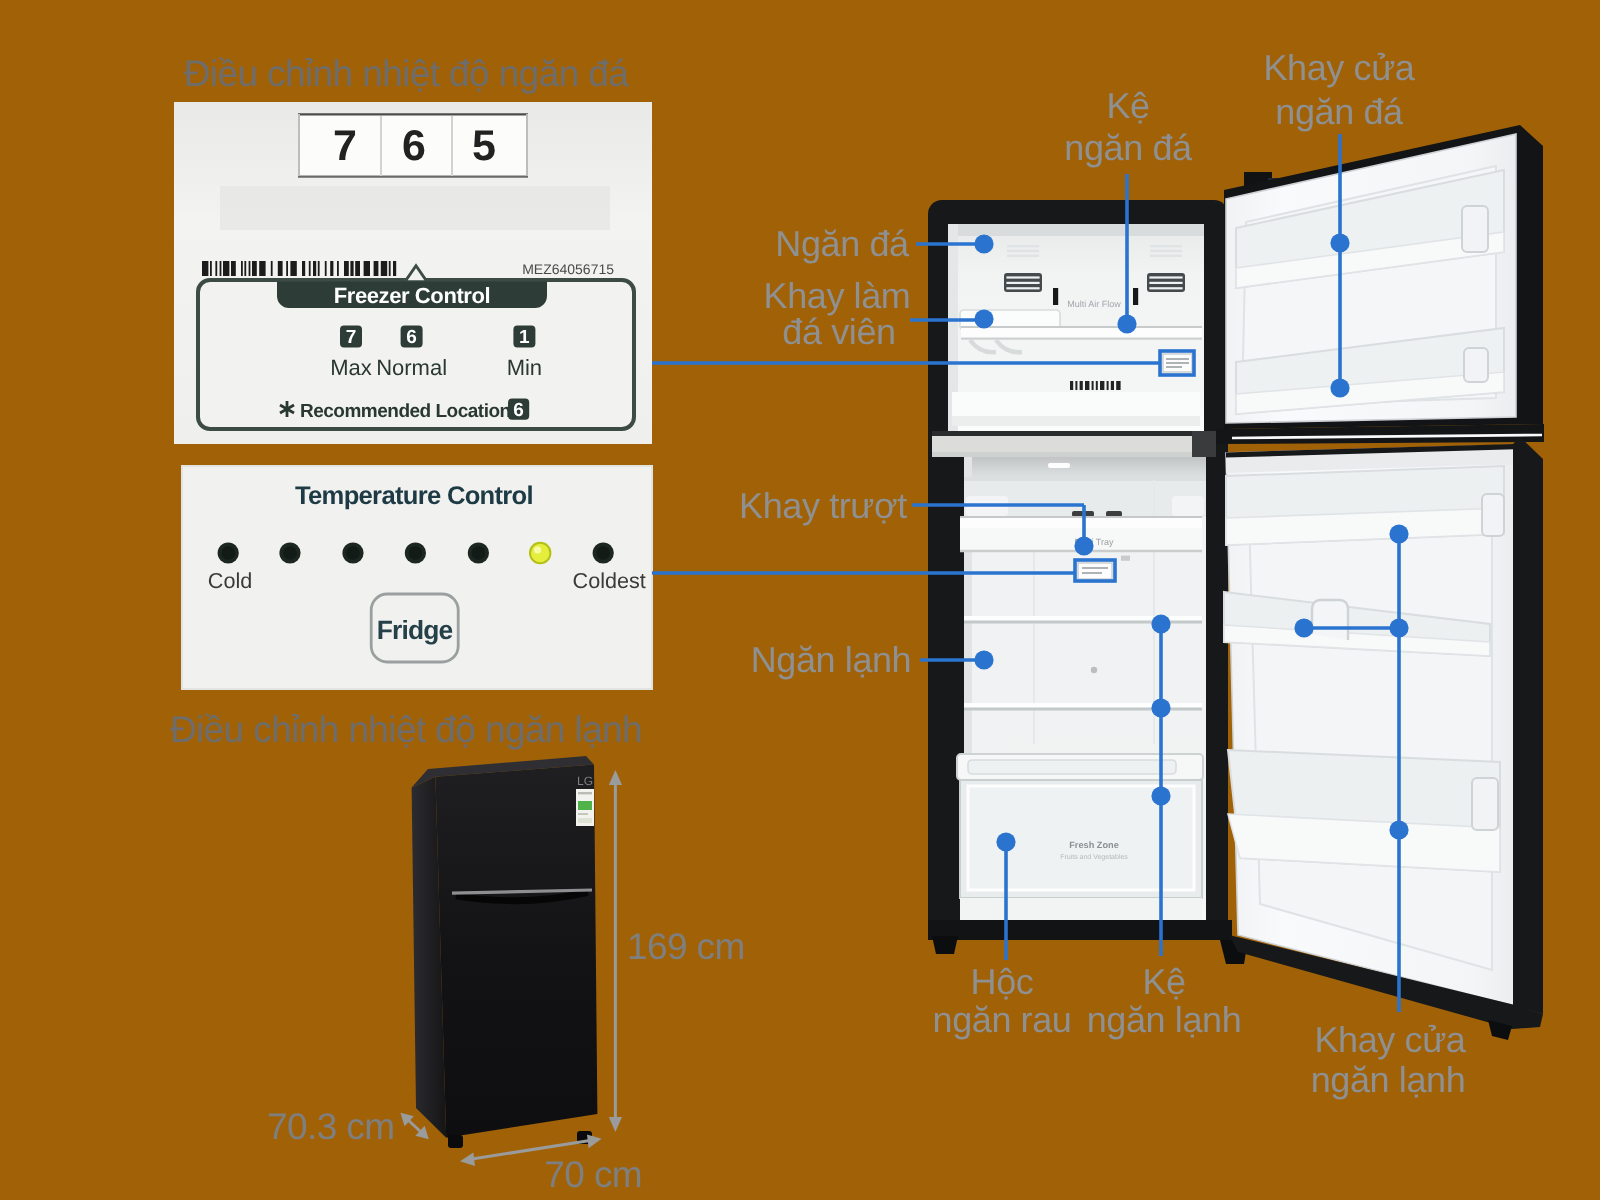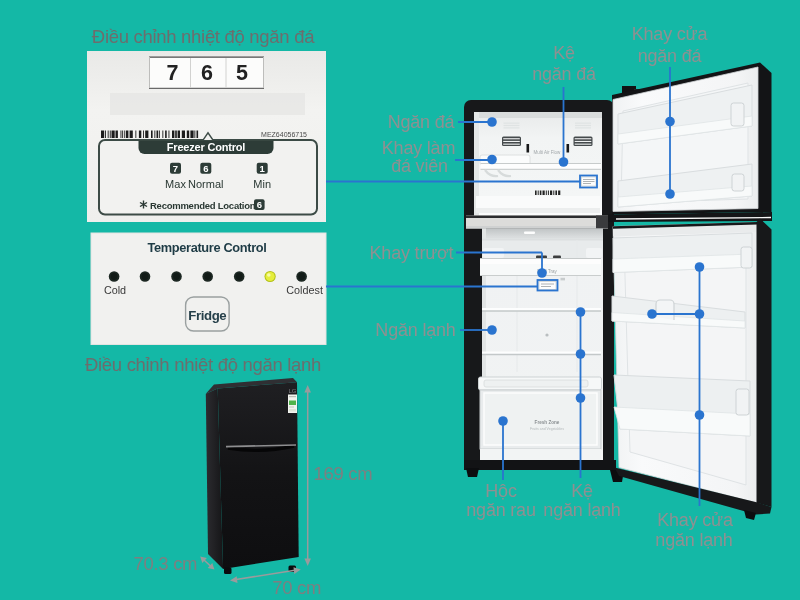--- a/index.html
+++ b/index.html
@@ -1,16 +1,16 @@
 <!DOCTYPE html>
 <html><head>
 <meta charset="utf-8">
 <style>
 html,body{margin:0;padding:0;background:#fff;}
-#wrap{position:relative;width:800px;height:600px;background:#14b8a6;overflow:hidden;
+#wrap{position:relative;width:800px;height:600px;background:#a16207;overflow:hidden;
  font-family:"Liberation Sans", sans-serif;}
 svg{display:block;}
 </style>
 </head>
 <body>
 <div id="wrap">
 <svg width="800" height="600" viewBox="0 0 800 600">
 <defs>
  <linearGradient id="p1g" x1="0" y1="0" x2="0" y2="1">
   <stop offset="0" stop-color="#e9e9e7"></stop>

